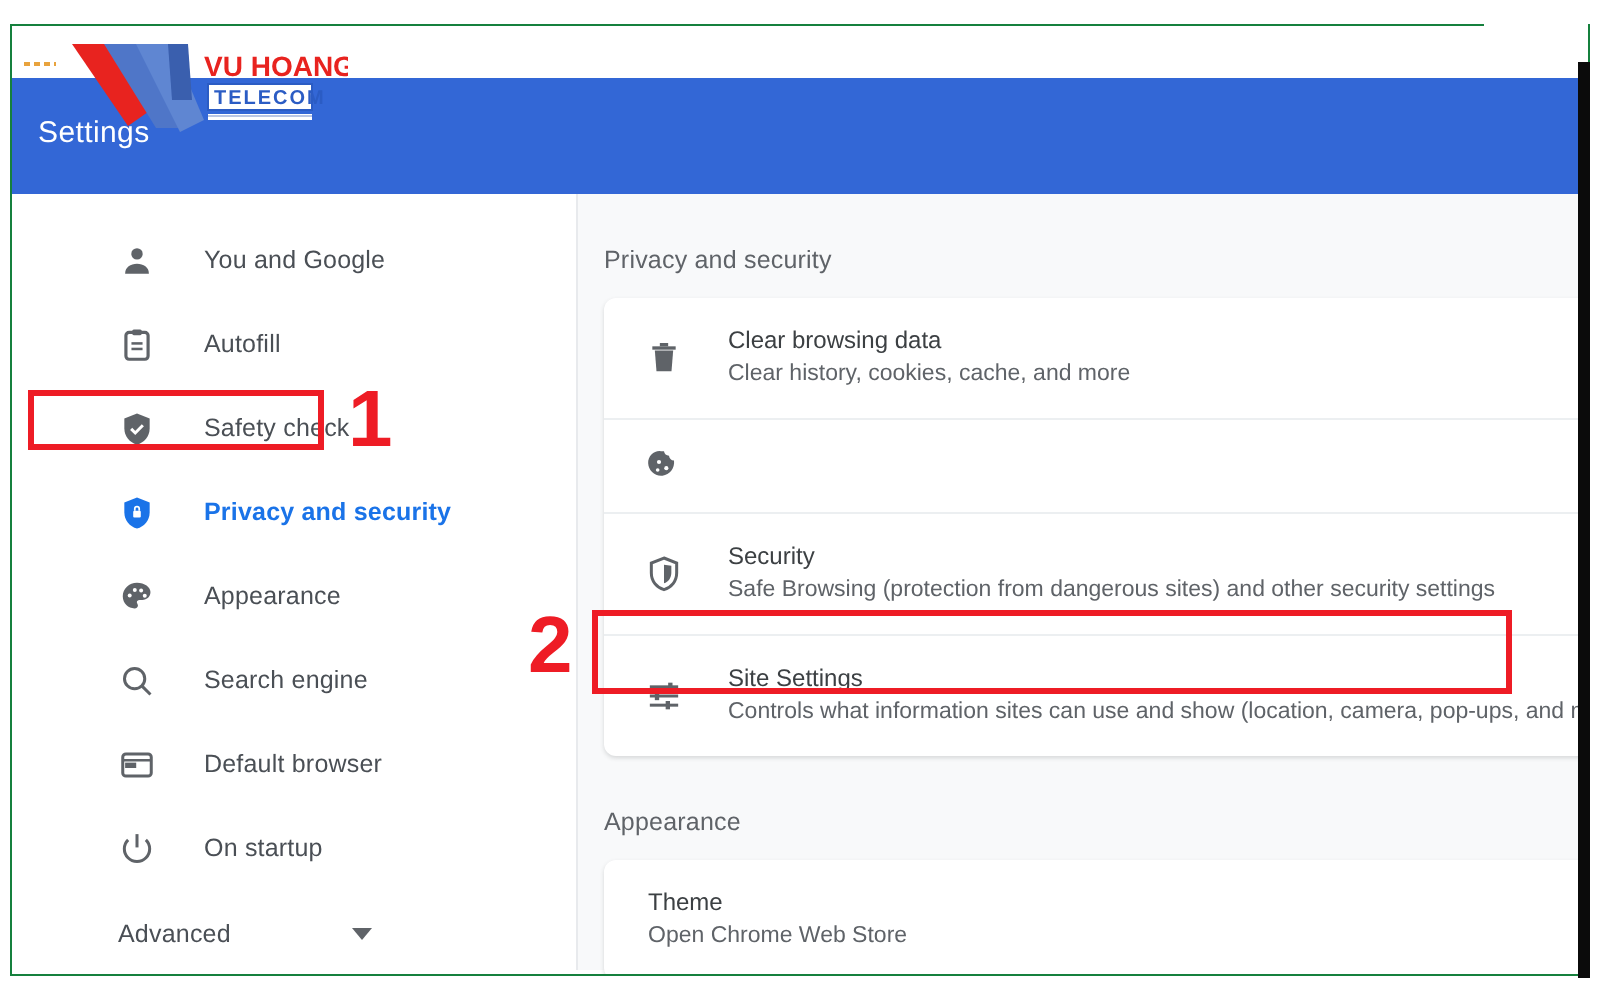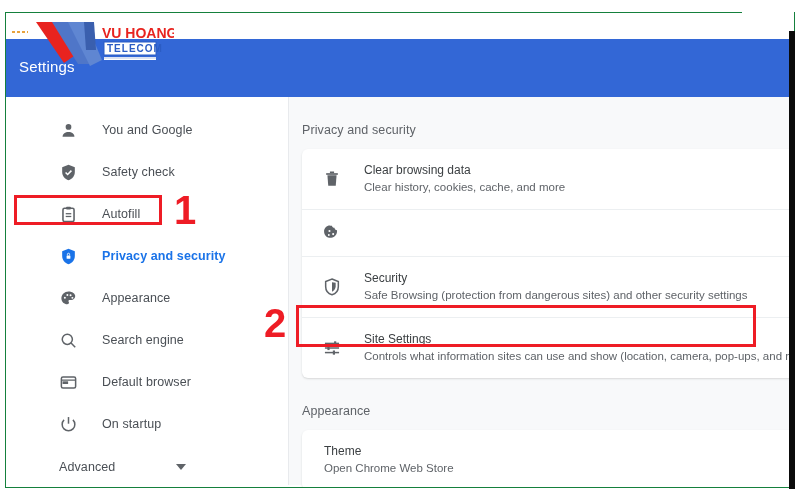--- a/index.html
+++ b/index.html
@@ -132,34 +132,34 @@
           <div class="nav-item">
             <svg class="nav-icon" viewBox="0 0 24 24">
               <circle cx="12" cy="7.5" r="3.6" fill="#5f6368"></circle>
               <path d="M4.5 20c0-4 3.4-6.2 7.5-6.2s7.5 2.2 7.5 6.2z" fill="#5f6368"></path>
             </svg>
             <span class="nav-label">You and Google</span>
           </div>
 
           <div class="nav-item">
             <svg class="nav-icon" viewBox="0 0 24 24">
-              <path d="M12 2.2 20 5.4v6.1c0 5.1-3.4 9.1-8 10.3-4.6-1.2-8-5.2-8-10.3V5.4z" fill="#5f6368"></path>
-              <path d="M8.3 11.9l2.6 2.6 4.8-4.9" fill="none" stroke="#ffffff" stroke-width="1.9"></path>
-            </svg>
-            <span class="nav-label">Safety check</span>
-          </div>
-
-          <div class="nav-item">
-            <svg class="nav-icon" viewBox="0 0 24 24">
               <rect x="5" y="4" width="14" height="17" rx="2" fill="none" stroke="#5f6368" stroke-width="2"></rect>
               <rect x="9" y="2.2" width="6" height="3.6" rx="1" fill="#5f6368"></rect>
               <line x1="8.5" y1="11" x2="15.5" y2="11" stroke="#5f6368" stroke-width="1.6"></line>
               <line x1="8.5" y1="14.5" x2="15.5" y2="14.5" stroke="#5f6368" stroke-width="1.6"></line>
             </svg>
             <span class="nav-label">Autofill</span>
+          </div>
+
+          <div class="nav-item">
+            <svg class="nav-icon" viewBox="0 0 24 24">
+              <path d="M12 2.2 20 5.4v6.1c0 5.1-3.4 9.1-8 10.3-4.6-1.2-8-5.2-8-10.3V5.4z" fill="#5f6368"></path>
+              <path d="M8.3 11.9l2.6 2.6 4.8-4.9" fill="none" stroke="#ffffff" stroke-width="1.9"></path>
+            </svg>
+            <span class="nav-label">Safety check</span>
           </div>
 
           <div class="nav-item active">
             <svg class="nav-icon" viewBox="0 0 24 24">
               <path d="M12 2.2 20 5.4v6.1c0 5.1-3.4 9.1-8 10.3-4.6-1.2-8-5.2-8-10.3V5.4z" fill="#1a73e8"></path>
               <rect x="9.6" y="10.6" width="4.8" height="4.3" rx="0.7" fill="#ffffff"></rect>
               <path d="M10.6 10.6v-1.3a1.4 1.4 0 0 1 2.8 0v1.3" fill="none" stroke="#ffffff" stroke-width="1.1"></path>
             </svg>
             <span class="nav-label">Privacy and security</span>
           </div>

